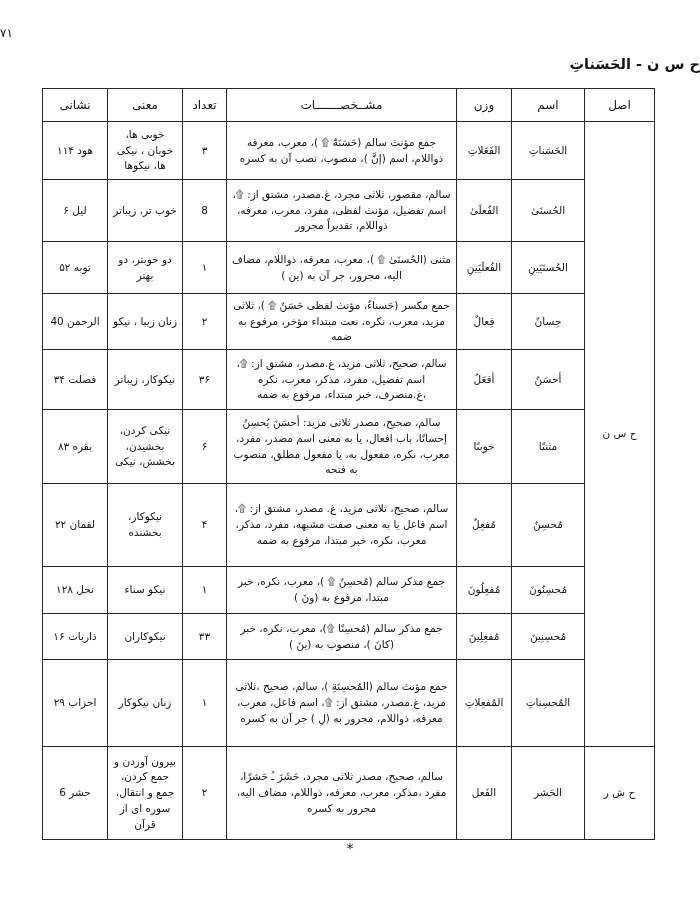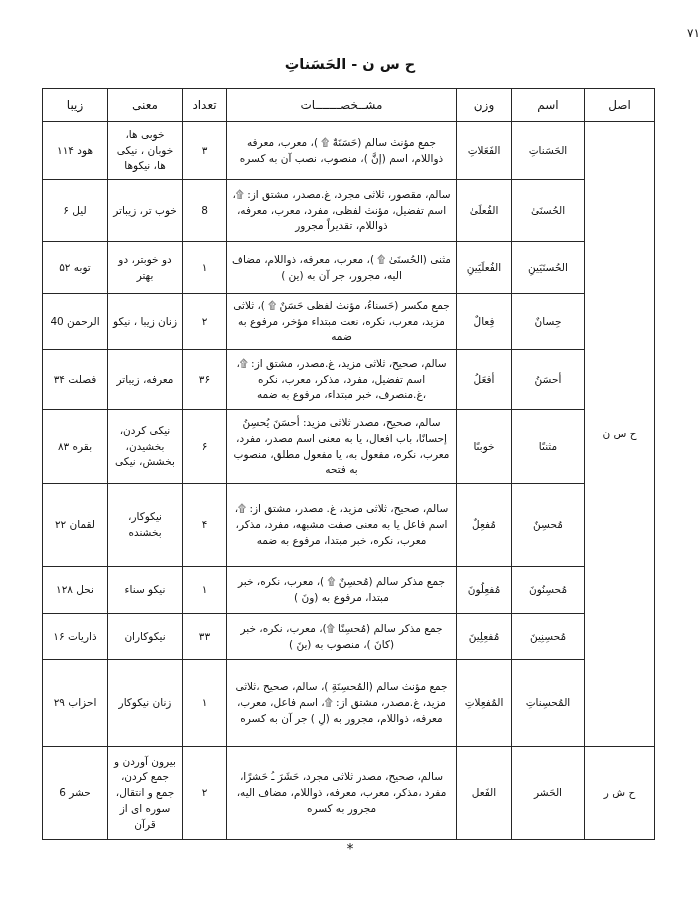--- a/index.html
+++ b/index.html
@@ -2,25 +2,25 @@
 <html lang="fa" dir="rtl"><head>
 <meta charset="utf-8">
 <style>
   html,body{margin:0;padding:0;background:#e8e8e8;}
   .page{
     width:700px;height:905px;background:#ffffff;position:relative;
     font-family:"DejaVu Sans",sans-serif;color:#141414;margin:0 auto;
     direction:rtl;
   }
   .pageno{
-    position:absolute;top:26px;left:0;width:100%;text-align:right;
+    position:absolute;top:26px;left:0;width:100%;text-align:left;
     font-size:12px;letter-spacing:1px;
   }
   .doc-title{
-    position:absolute;top:56px;left:0;width:100%;text-align:center;
+    position:absolute;top:56px;left:0;width:100%;text-align:right;
     font-size:14.5px;font-weight:bold;
   }
   table.morph{
     position:absolute;top:88px;right:45px;width:612px;
     border-collapse:collapse;table-layout:fixed;direction:rtl;
   }
   .morph col.c-root{width:70px}
   .morph col.c-name{width:73px}
   .morph col.c-pattern{width:55px}
   .morph col.c-specs{width:230px}
@@ -67,21 +67,21 @@
         <col class="c-ref">
     </colgroup>
     <thead>
       <tr>
         <th>اصل</th>
         <th>اسم</th>
         <th>وزن</th>
         <th>مشــخصـــــــات</th>
         <th>تعداد</th>
         <th>معنى</th>
-        <th>زيبا</th>
+        <th>نشانى</th>
       </tr>
     </thead>
     <tbody>
       <tr class="r1">
         <td class="root-cell" rowspan="10">ح س ن</td>
         <td class="name-cell">الحَسَناتِ</td>
         <td class="pattern-cell">الفَعَلاتِ</td>
         <td class="specs-cell">جمع مؤنث سالم (حَسَنَةٌ ۩ )، معرب، معرفه ذواللام، اسم (إنَّ )، منصوب، نصب آن به كسره</td>
         <td class="count-cell">۳</td>
         <td class="meaning-cell">خوبى ها، خوبان ، نيكى ها، نيكوها</td>
@@ -109,21 +109,21 @@
         <td class="specs-cell">جمع مكسر (حَسناءُ، مؤنث لفظى حَسَنٌ ۩ )، ثلاثى مزيد، معرب، نكره، نعت مبتداء مؤخر، مرفوع به ضمه</td>
         <td class="count-cell">۲</td>
         <td class="meaning-cell">زنان زيبا ، نيكو</td>
         <td class="ref-cell">الرحمن 40</td>
       </tr>
       <tr class="r5">
         <td class="name-cell">أحسَنُ</td>
         <td class="pattern-cell">أفعَلُ</td>
         <td class="specs-cell">سالم، صحيح، ثلاثى مزيد، غ.مصدر، مشتق از: ۩، اسم تفضيل، مفرد، مذكر، معرب، نكره ،غ.منصرف، خبر مبتداء، مرفوع به ضمه</td>
         <td class="count-cell">۳۶</td>
-        <td class="meaning-cell">معرفه، زيباتر</td>
+        <td class="meaning-cell">نيكوكار، زيباتر</td>
         <td class="ref-cell">فصلت ۳۴</td>
       </tr>
       <tr class="r6">
         <td class="name-cell">مثنىًا</td>
         <td class="pattern-cell">خوبىًا</td>
         <td class="specs-cell">سالم، صحيح، مصدر ثلاثى مزيد: أحسَنَ يُحسِنُ إحسانًا، باب افعال، يا به معنى اسم مصدر، مفرد، معرب، نكره، مفعول به، يا مفعول مطلق، منصوب به فتحه</td>
         <td class="count-cell">۶</td>
         <td class="meaning-cell">نيكى كردن، بخشيدن، بخشش، نيكى</td>
         <td class="ref-cell">بقره ۸۳</td>
       </tr>

